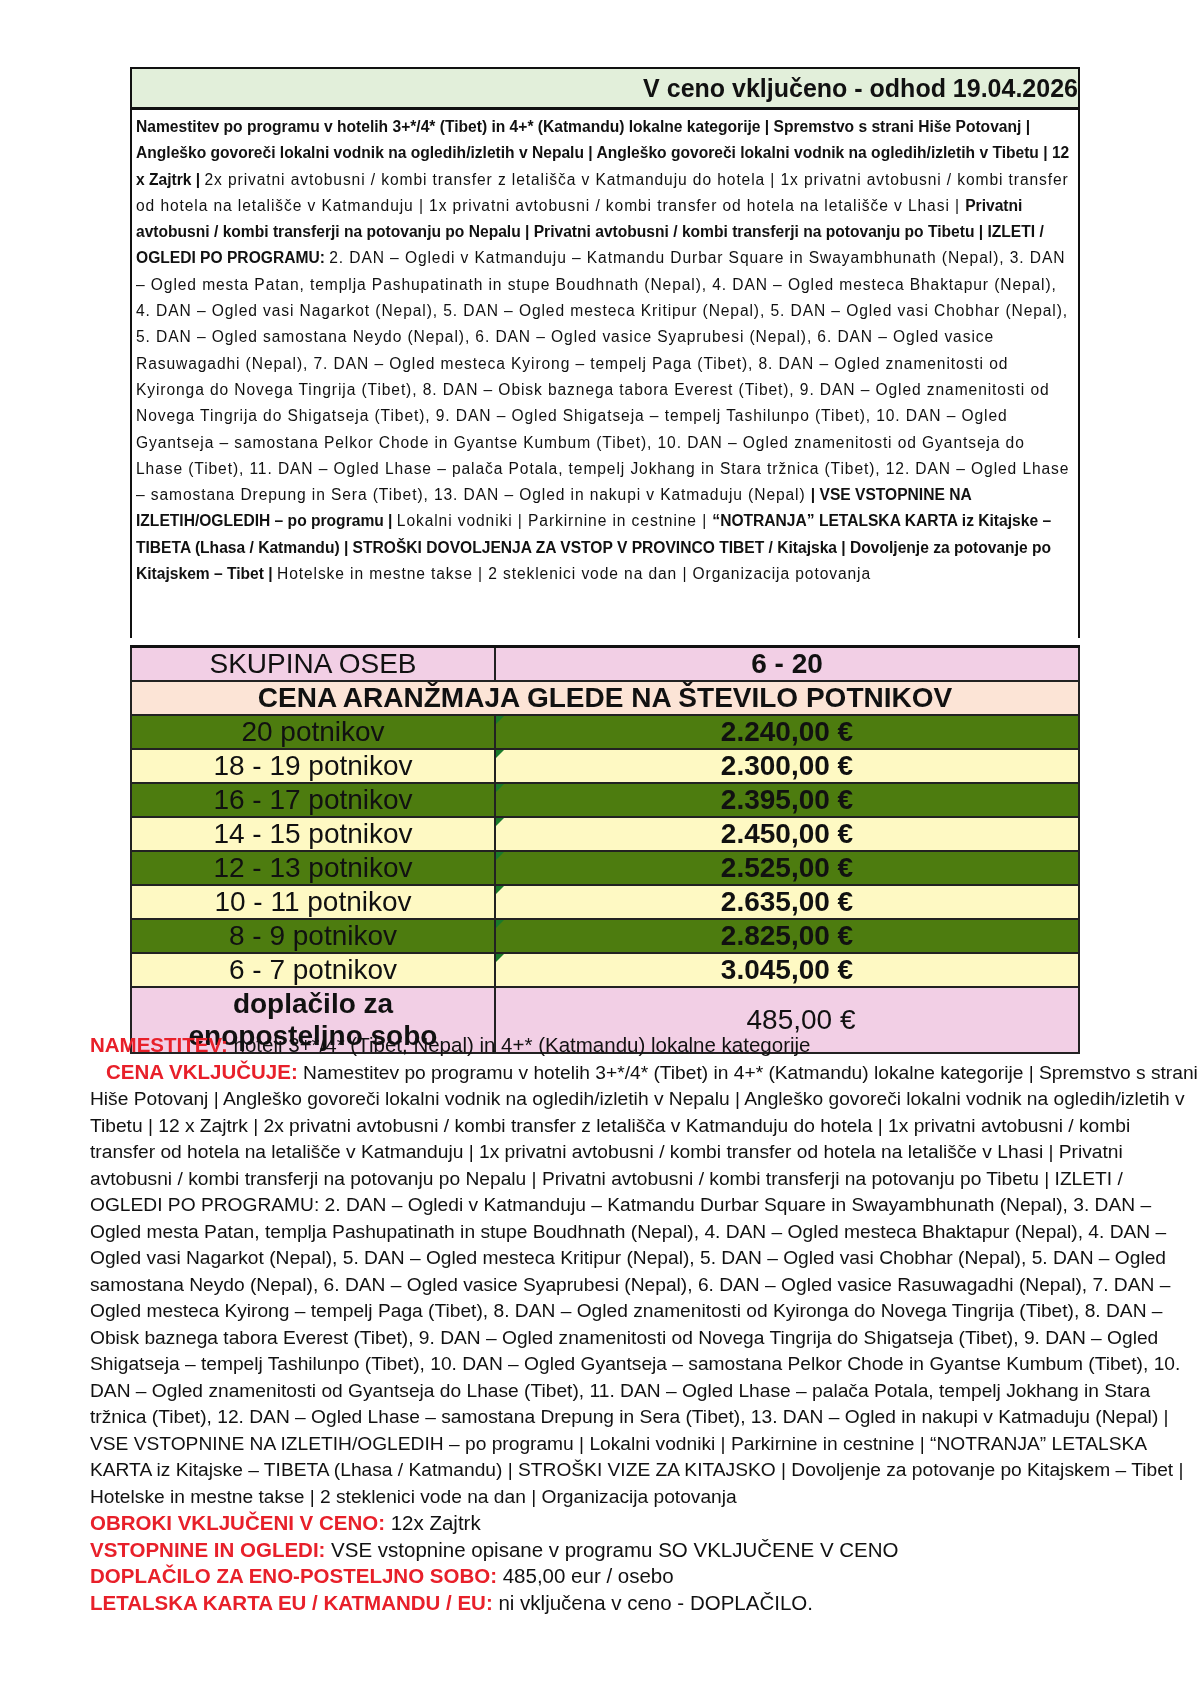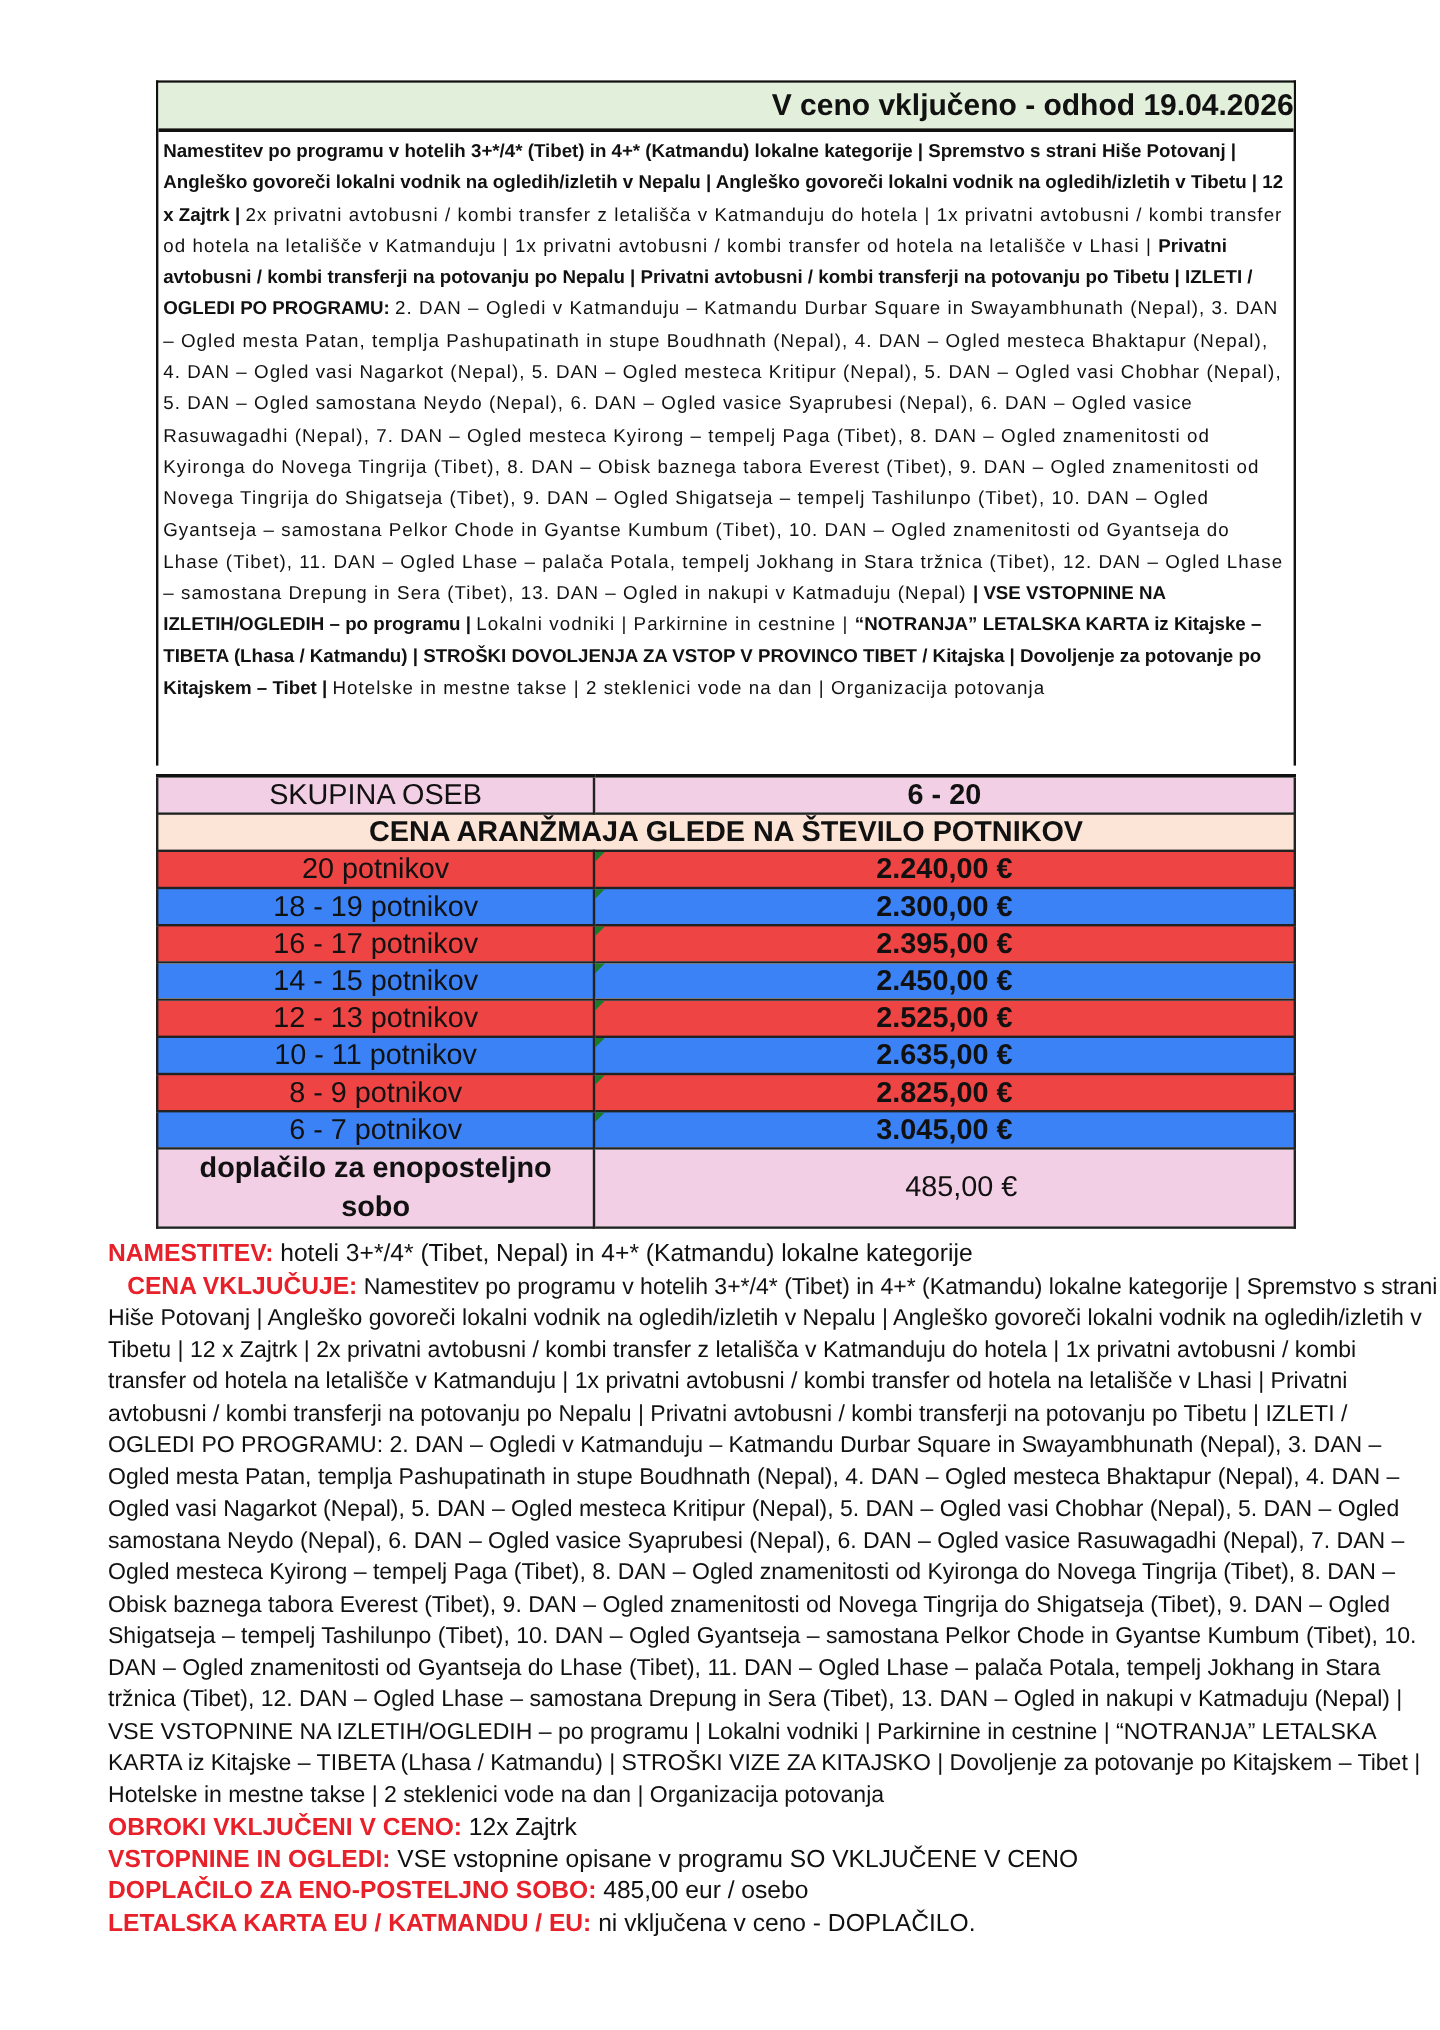--- a/index.html
+++ b/index.html
@@ -1,27 +1,27 @@
 <!DOCTYPE html>
 <html><head>
 <meta charset="utf-8">
 <style>
   html, body { margin: 0; padding: 0; background: #ffffff; }
   body { width: 1200px; height: 1692px; position: relative; overflow: hidden; font-family: "Liberation Sans", sans-serif; color: #111; }
   .box { position: absolute; left: 130px; top: 67px; width: 950px; border: 2px solid #111; border-bottom: none; box-sizing: border-box; }
   .title { background: #e2efda; height: 38px; border-bottom: 3px solid #111; text-align: right; font-weight: bold; font-size: 25px; line-height: 38px; }
   .inc { padding: 4px 6px 2px 4px; font-size: 15.6px; line-height: 26.3px; letter-spacing: 0.9px; height: 528px; box-sizing: border-box; }
   .inc b { letter-spacing: 0; font-size: 15.6px; }
-  table.price { position: absolute; left: 130px; top: 645px; width: 950px; border-collapse: collapse; font-size: 24px; }
+  table.price { position: absolute; left: 130px; top: 645px; width: 950px; border-collapse: collapse; font-size: 28px; }
   table.price td { border: 2px solid #222; text-align: center; height: 29px; padding: 0; position: relative; }
   table.price tr.top td { border-top: 3px solid #111; }
   .pink { background: #f2cfe5; }
   .peach { background: #fce4d6; font-weight: bold; }
-  .gray { background: #ef4444; border-radius: 10px; }
-  .white { background: #3b82f6; padding-left: 12px; }
+  .gray { background: #4d7c0f; border-radius: 10px; }
+  .white { background: #fef9c3; padding-left: 12px; }
   td.col1 { width: 302px; }
   td.val { font-weight: bold; }
   .tri { position: absolute; left: 0; top: 0; width: 0; height: 0; border-top: 8px solid #1a7a2a; border-right: 8px solid transparent; }
   tr.single td { height: 62px; line-height: 32px; padding-left: 28px; }
   .notes { position: absolute; left: 90px; top: 1032px; width: 1110px; font-size: 19.2px; line-height: 26.5px; }
   .notes p { margin: 0; }
   .lbl { color: #e8202a; font-weight: bold; }
   .big { font-size: 20.5px; margin-left: 16px; }
 </style>
 </head>

